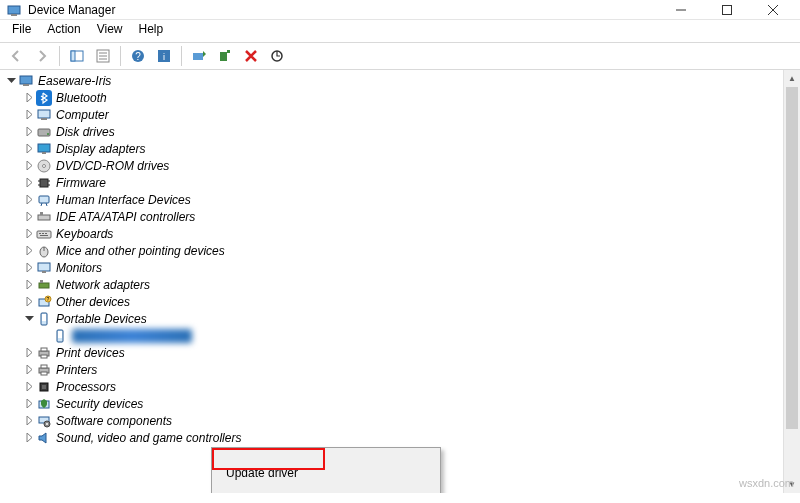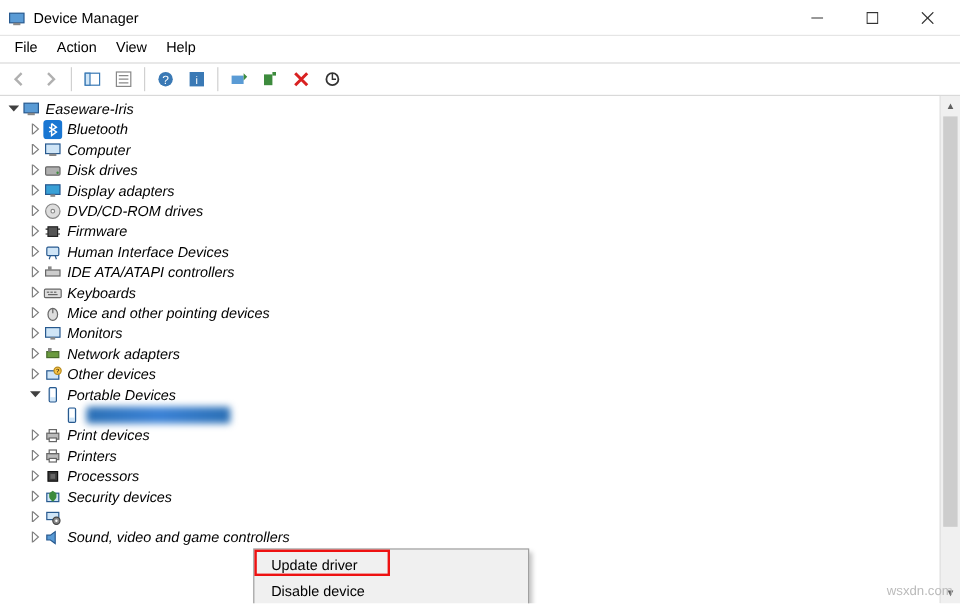--- a/index.html
+++ b/index.html
@@ -10,21 +10,21 @@
       width: 800px;
       height: 503px;
       overflow: hidden;
       color: #000;
       position: relative;
     }
     
     .titlebar {
       display: flex;
       align-items: center;
-      height: 30px;
+      height: 20px;
       padding: 0 4px;
       border-bottom: 1px solid #e5e5e5;
     }
     .titlebar .app-icon {
       width: 16px; height: 16px;
       margin: 0 6px 0 2px;
       display: flex; align-items: center; justify-content: center;
     }
     .titlebar .title { font-size: 12px; }
     .titlebar .spacer { flex: 1; }
@@ -139,20 +139,21 @@
       width: 230px;
       background: #f0f0f0;
       border: 1px solid #a0a0a0;
       box-shadow: 3px 3px 4px rgba(0,0,0,0.25);
       padding: 2px;
       font-size: 12px;
     }
     .cm-item {
       padding: 4px 10px 4px 12px;
       cursor: default;
+      margin-top: 12px;
     }
     .highlight-box {
       position: absolute;
       border: 2px solid #e11;
       pointer-events: none;
     }
 
     
     .watermark {
       position: absolute;
@@ -580,20 +581,21 @@
               <path d="M2 0 L7 4.5 L2 9 Z" fill="none" stroke="#808080" stroke-width="1"></path>
             </svg>
           </span>
           <span class="node-icon">
             <svg viewBox="0 0 16 16">
               <rect x="3" y="4" width="10" height="6" fill="#cfe5f7" stroke="#27598f"></rect>
               <circle cx="11" cy="11" r="3" fill="#888" stroke="#444"></circle>
               <circle cx="11" cy="11" r="1" fill="#fff"></circle>
             </svg>
           </span>
+          <span class="node-label">Software components</span>
         </div>
         <div class="tree-row">
           <span class="indent" style="width: 22px;"></span>
           <span class="expander">
             <svg width="9" height="9" viewBox="0 0 9 9">
               <path d="M2 0 L7 4.5 L2 9 Z" fill="none" stroke="#808080" stroke-width="1"></path>
             </svg>
           </span>
           <span class="node-icon">
             <svg viewBox="0 0 16 16">

